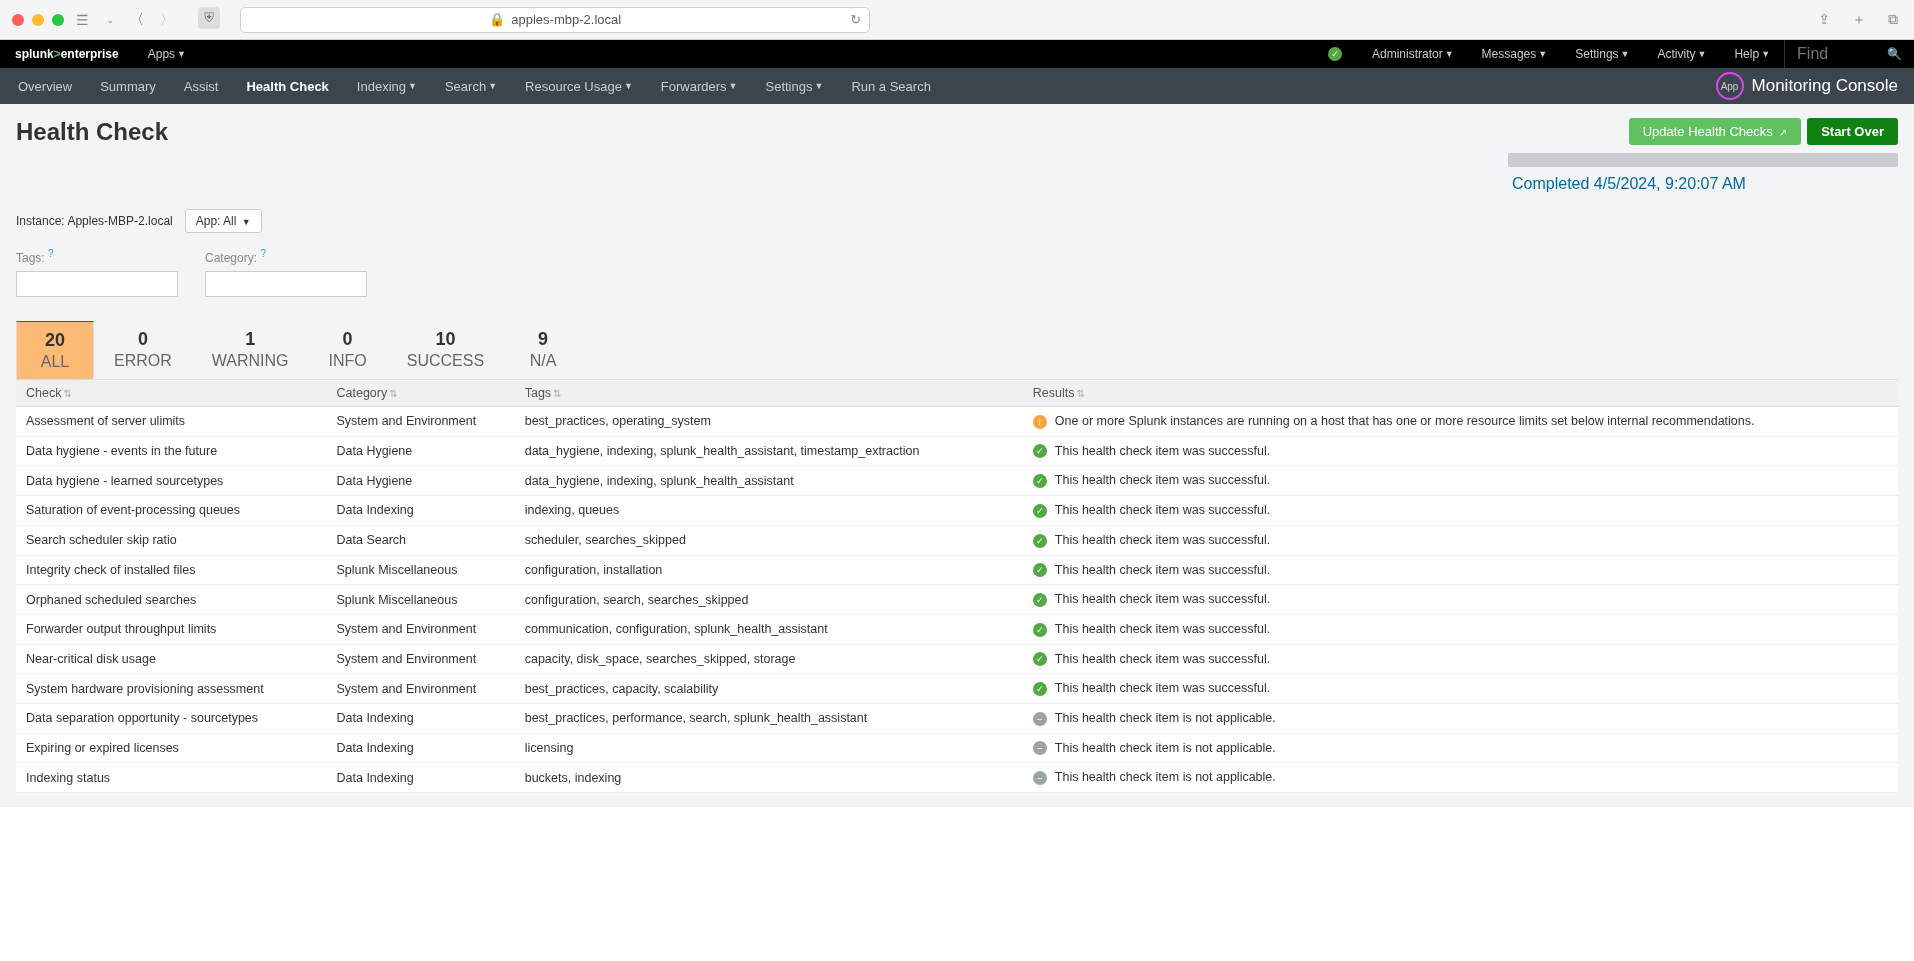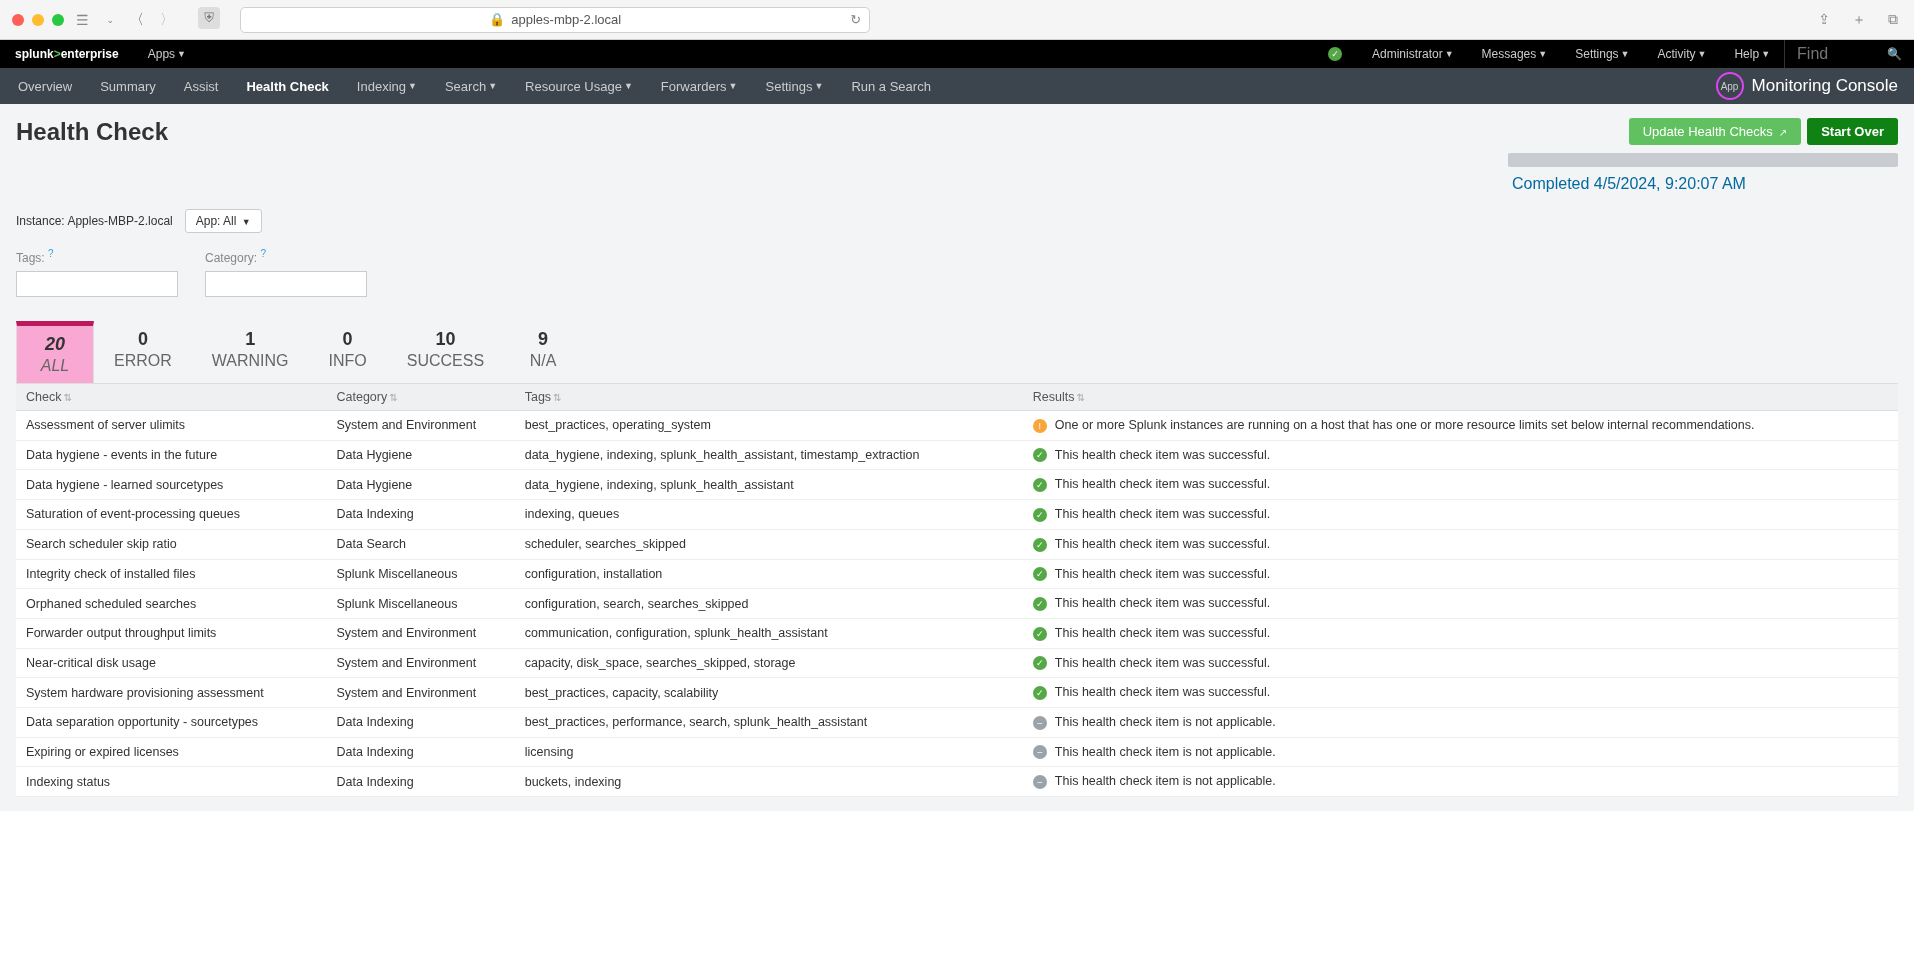--- a/index.html
+++ b/index.html
@@ -293,25 +293,24 @@
   margin-top: 24px;
 }
 .summary-tab {
   flex: 0 0 auto;
   padding: 8px 20px;
   text-align: center;
   cursor: pointer;
   min-width: 78px;
 }
 .summary-tab.active {
-  background: #f9a8d4;
-  border-top: 5px solid #be185d;
+  background: #fdba74;
+  border-top: 1px solid #be185d;
   border-left: 1px solid #ddd;
   border-right: 1px solid #ddd;
-  font-style: italic;
 }
 .summary-count {
   font-size: 18px;
   font-weight: 600;
   color: #333;
 }
 .summary-label {
   font-size: 16px;
   color: #666;
   margin-top: 2px;

